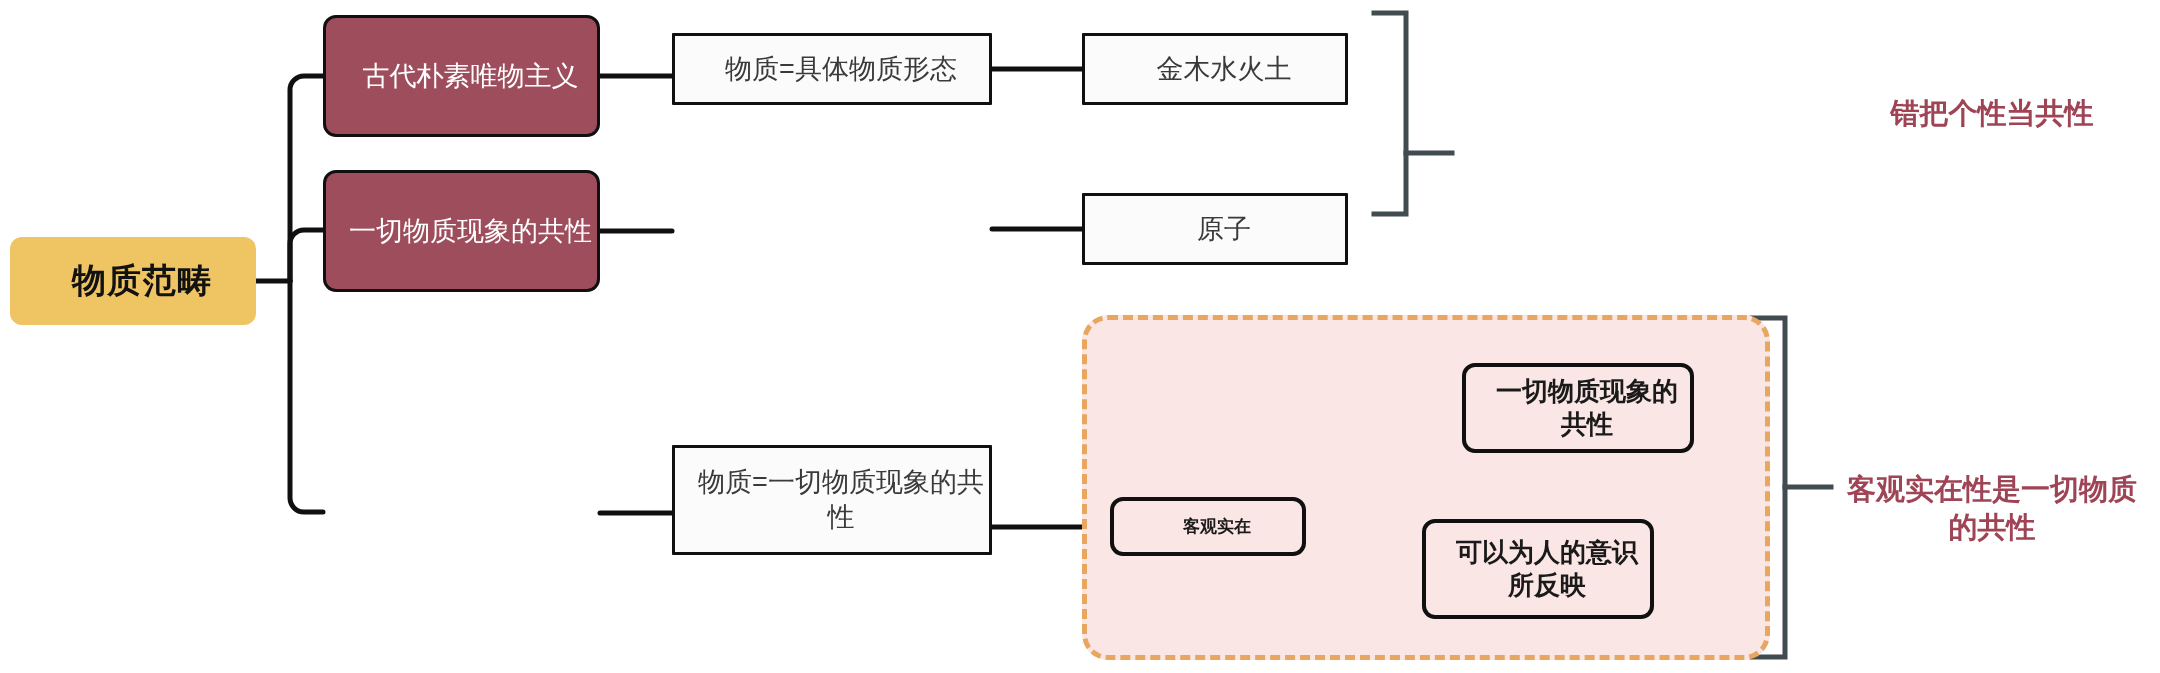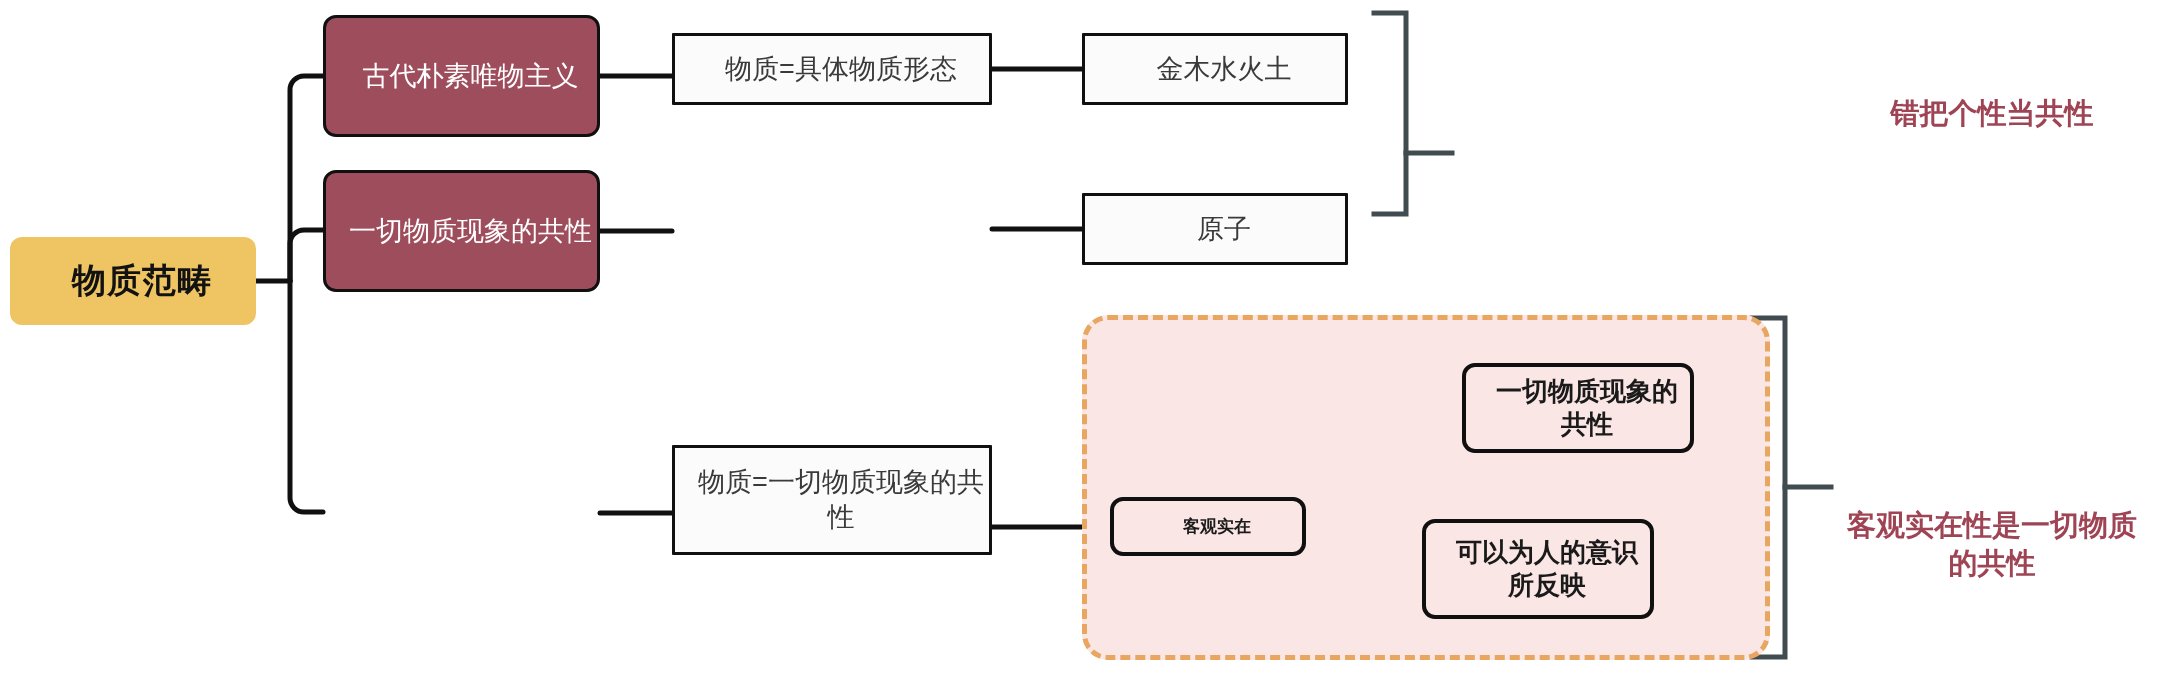--- a/index.html
+++ b/index.html
@@ -109,21 +109,21 @@
   .annot {
     position: absolute;
     color: #9E4455;
     font-size: 29px;
     font-weight: bold;
     line-height: 1.32;
     text-align: center;
     z-index: 3;
   }
   .a-top    { left: 1842px; top: 94px;  width: 300px; }
-  .a-bottom { left: 1842px; top: 470px; width: 300px; margin-top: 36px; }
+  .a-bottom { left: 1842px; top: 470px; width: 300px; }
 </style>
 </head>
 <body>
 
 <div id="canvas">
 
   <div class="group-box"></div>
 
   <svg id="wires" viewBox="0 0 2160 673">
     <g fill="none" stroke="#101010" stroke-width="5" stroke-linecap="round" stroke-linejoin="round">

